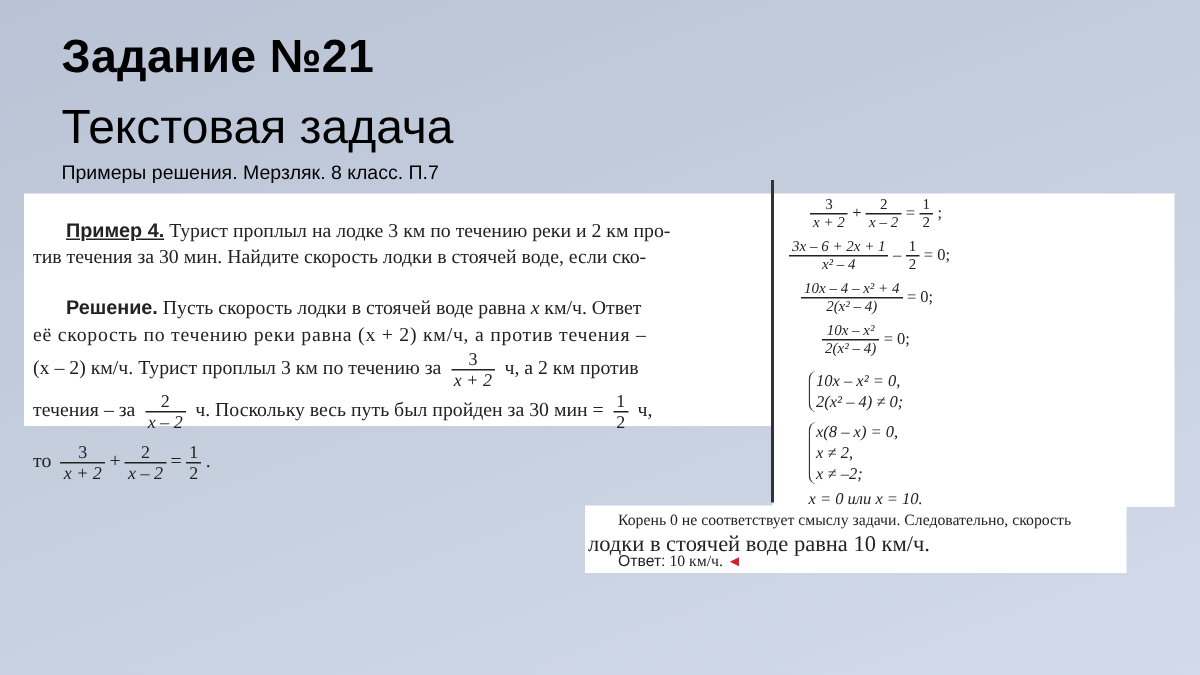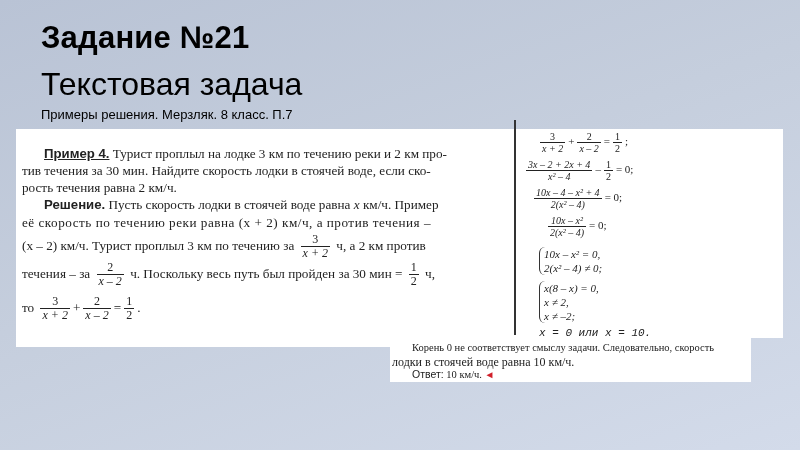--- a/index.html
+++ b/index.html
@@ -8,21 +8,21 @@
     position:relative;
     background: linear-gradient(160deg, #b9c3d5 0%, #c5cedd 45%, #d3dbea 100%);
     font-family: "Liberation Sans", sans-serif;
     color:#000;
   }
   .title { position:absolute; left:41px; top:20px; font-size:31px; font-weight:bold; letter-spacing:0.2px; }
   .subtitle { position:absolute; left:41px; top:66px; font-size:32px; }
   .caption { position:absolute; left:41px; top:107px; font-size:13px; }
 
   .panel { position:absolute; background:#fff; font-family:"Liberation Serif", serif; color:#222; }
-  .left { left:16px; top:129px; width:499px; height:218px; }
+  .left { left:16px; top:129px; width:499px; height:155px; }
   .right { left:515px; top:129px; width:268px; height:209px; }
   .bottom { left:390px; top:337px; width:361px; height:45px; }
 
   .vline { position:absolute; left:514px; top:120px; width:2px; height:215px; background:#333; }
 
   .ptext { position:absolute; left:6px; right:6px; font-size:13.2px; line-height:17px; white-space:nowrap; }
   .ptext .b { font-family:"Liberation Sans", sans-serif; font-weight:bold; }
   .ptext .u { text-decoration:underline; }
   .ind { padding-left:22px; }
   .x { font-style:italic; }
@@ -41,23 +41,22 @@
 
 <div class="title">Задание №21</div>
 <div class="subtitle">Текстовая задача</div>
 <div class="caption">Примеры решения. Мерзляк. 8 класс. П.7</div>
 
 <div class="panel left">
   <div class="ptext ind" style="top:16px;">
     <span class="b u">Пример 4.</span><span> Турист проплыл на лодке 3 км по течению реки и 2 км про-</span>
   </div>
   <div class="ptext" style="top:33px;">тив течения за 30 мин. Найдите скорость лодки в стоячей воде, если ско-</div>
-  <div class="ptext" style="top:50px;">рость течения равна 2 км/ч.</div>
   <div class="ptext ind" style="top:67px;">
-    <span class="b">Решение.</span><span> Пусть скорость лодки в стоячей воде равна </span><span class="x">x</span><span> км/ч. Пример</span>
+    <span class="b">Решение.</span><span> Пусть скорость лодки в стоячей воде равна </span><span class="x">x</span><span> км/ч. Ответ</span>
   </div>
   <div class="ptext" style="top:85px; letter-spacing:0.5px;">её скорость по течению реки равна (x + 2) км/ч, а против течения –</div>
   <div class="ptext" style="top:104px;">
     <span>(x – 2) км/ч. Турист проплыл 3 км по течению за</span>
     <span class="frac"><span class="n">3</span><span class="d x">x + 2</span></span>
     <span>ч, а 2 км против</span>
   </div>
   <div class="ptext" style="top:132px;">
     <span>течения – за</span>
     <span class="frac"><span class="n">2</span><span class="d x">x – 2</span></span>
@@ -69,45 +68,45 @@
     <span>то</span>
     <span class="frac"><span class="n">3</span><span class="d x">x + 2</span></span><span>+</span><span class="frac"><span class="n">2</span><span class="d x">x – 2</span></span><span>=</span><span class="frac"><span class="n">1</span><span class="d">2</span></span><span>.</span>
   </div>
 </div>
 
 <div class="panel right">
   <div class="eq" style="left:22px; top:2px;">
     <span class="frac"><span class="n">3</span><span class="d x">x + 2</span></span><span>+</span><span class="frac"><span class="n">2</span><span class="d x">x – 2</span></span><span>=</span><span class="frac"><span class="n">1</span><span class="d">2</span></span><span>;</span>
   </div>
   <div class="eq" style="left:8px; top:30px;">
-    <span class="frac"><span class="n x">3x – 2 + 2x + 4</span><span class="d x">x² – 4</span></span><span>–</span><span class="frac"><span class="n">1</span><span class="d">2</span></span><span>= 0;</span>
+    <span class="frac"><span class="n x">3x – 6 + 2x + 1</span><span class="d x">x² – 4</span></span><span>–</span><span class="frac"><span class="n">1</span><span class="d">2</span></span><span>= 0;</span>
   </div>
   <div class="eq" style="left:16px; top:58px;">
     <span class="frac"><span class="n x">10x – 4 – x² + 4</span><span class="d x">2(x² – 4)</span></span><span>= 0;</span>
   </div>
   <div class="eq" style="left:30px; top:86px;">
     <span class="frac"><span class="n x">10x – x²</span><span class="d x">2(x² – 4)</span></span><span>= 0;</span>
   </div>
   <div class="eq" style="left:24px; top:118px;">
     <span class="sys x">
       <span style="display:block">10x – x² = 0,</span>
       <span style="display:block">2(x² – 4) ≠ 0;</span>
     </span>
   </div>
   <div class="eq" style="left:24px; top:152px;">
     <span class="sys x">
       <span style="display:block">x(8 – x) = 0,</span>
       <span style="display:block">x ≠ 2,</span>
       <span style="display:block">x ≠ –2;</span>
     </span>
   </div>
-  <div class="eq x" style="left:24px; top:198px;font-family:Liberation Mono, monospace;">x = 0 или x = 10.</div>
+  <div class="eq x" style="left:24px; top:198px;">x = 0 или x = 10.</div>
 </div>
 
 <div class="panel bottom">
   <div class="eq" style="left:22px; top:5px; font-size:10.5px;">Корень 0 не соответствует смыслу задачи. Следовательно, скорость</div>
-  <div class="eq" style="left:2px; top:18px; font-size:12px;">лодки в стоячей воде равна 10 км/ч.</div>
+  <div class="eq" style="left:2px; top:18px; font-size:15px;">лодки в стоячей воде равна 10 км/ч.</div>
   <div class="eq" style="left:22px; top:31px; font-size:10.5px;">
     <span style="font-family:'Liberation Sans',sans-serif;font-weight:normal;">Ответ:</span><span> 10 км/ч. </span><span class="arrow">◄</span>
   </div>
 </div>
 
 <div class="vline"></div>
 
 </body></html>

